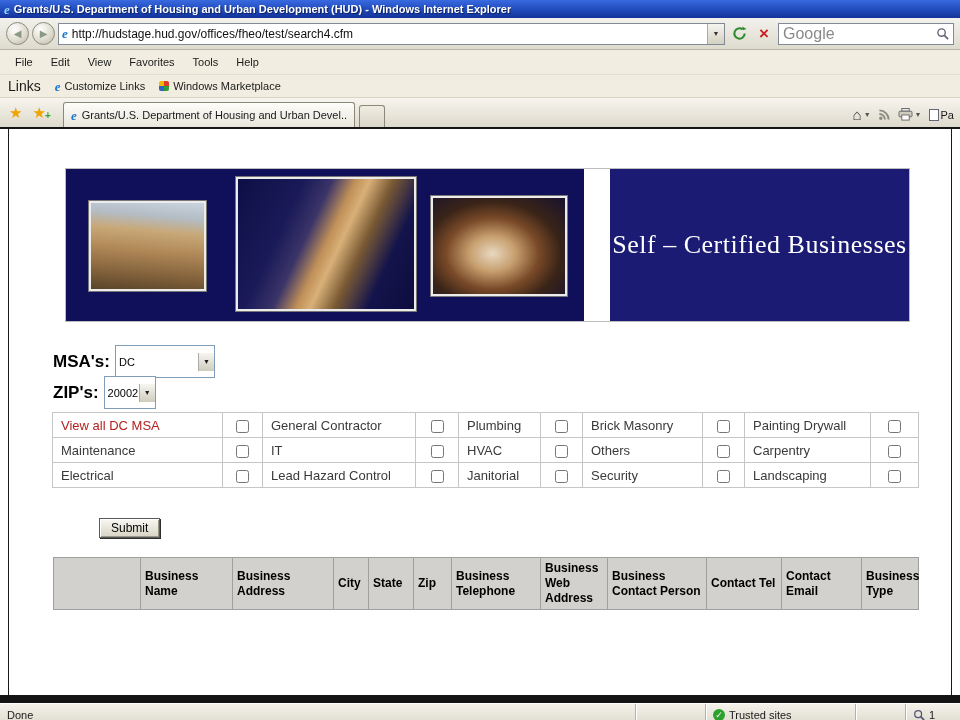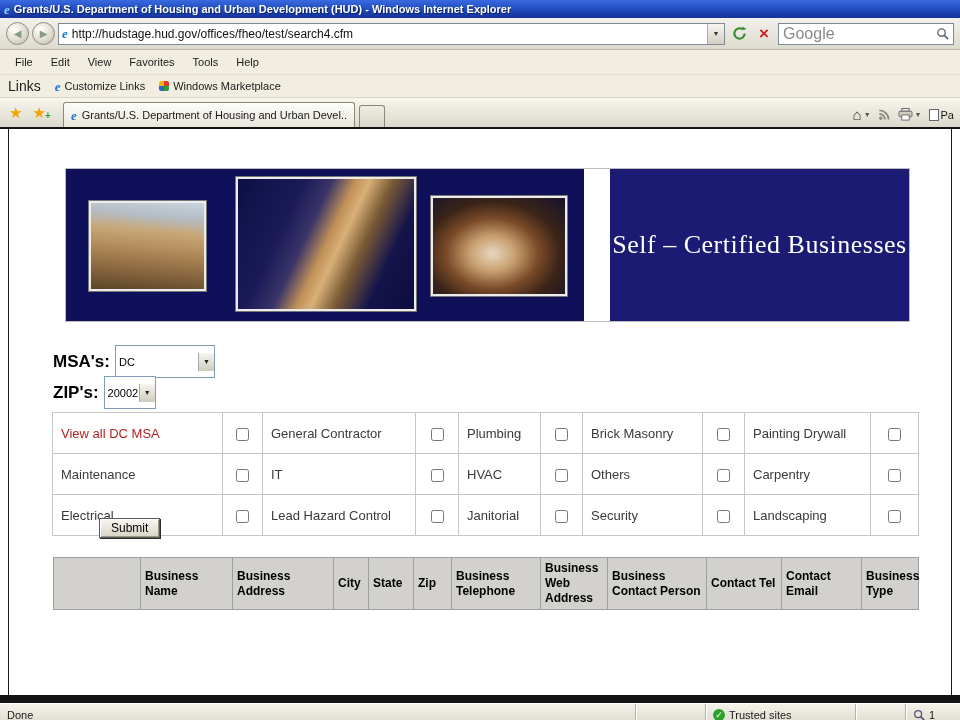--- a/index.html
+++ b/index.html
@@ -88,21 +88,21 @@
   .filter-msa { top:216px; } .filter-zip { top:247px; }
   .filter-label { font-size:17px; font-weight:bold; color:#000; }
   .select { height:33px; background:#fff; border:1px solid #7f9db9; display:flex; align-items:center; }
   .select.msa { width:100px; } .select.zip { width:52px; }
   .select-value { flex:1; font-size:11px; color:#000; padding:0 3px; overflow:hidden; white-space:nowrap; }
   .select-btn { width:16px; height:18px; flex:none; background:linear-gradient(180deg,#f6f5f0,#cfccbe);
     border-left:1px solid #aaa; display:flex; align-items:center; justify-content:center; font-size:7px; color:#222; }
 
   .cat-table { position:absolute; left:52px; top:283px; width:866px; border-collapse:collapse;
     border:1px solid #474747; table-layout:fixed; background:#fff; }
-  .cat-table td { border:1px solid #c6c6c6; height:41px; font-size:13px; color:#3a3a3a; }
+  .cat-table td { border:1px solid #c6c6c6; height:25px; font-size:13px; color:#3a3a3a; }
   .cat-table td.lbl { padding-left:8px; }
   .cat-table td.lbl.red { color:#b22222; }
   .cat-table td.cb { text-align:center; }
   .cat-table input[type=checkbox] { width:13px; height:13px; margin:0; vertical-align:middle; }
 
   .submit-row { position:absolute; left:99px; top:389px; display:flex; align-items:center; gap:9px; }
   .submit-btn { font-family:"Liberation Sans",sans-serif; font-size:12px; color:#000; padding:2px 11px;
     background:linear-gradient(180deg,#f8f7f2,#d8d4c4); border:1px solid #5a5a5a;
     box-shadow: inset 1px 1px 0 #fff, inset -1px -1px 0 #9a9789, 1px 1px 0 #2e2e2e; }
   .query-text { font-size:12px; color:#1a1a1a; white-space:nowrap; }

